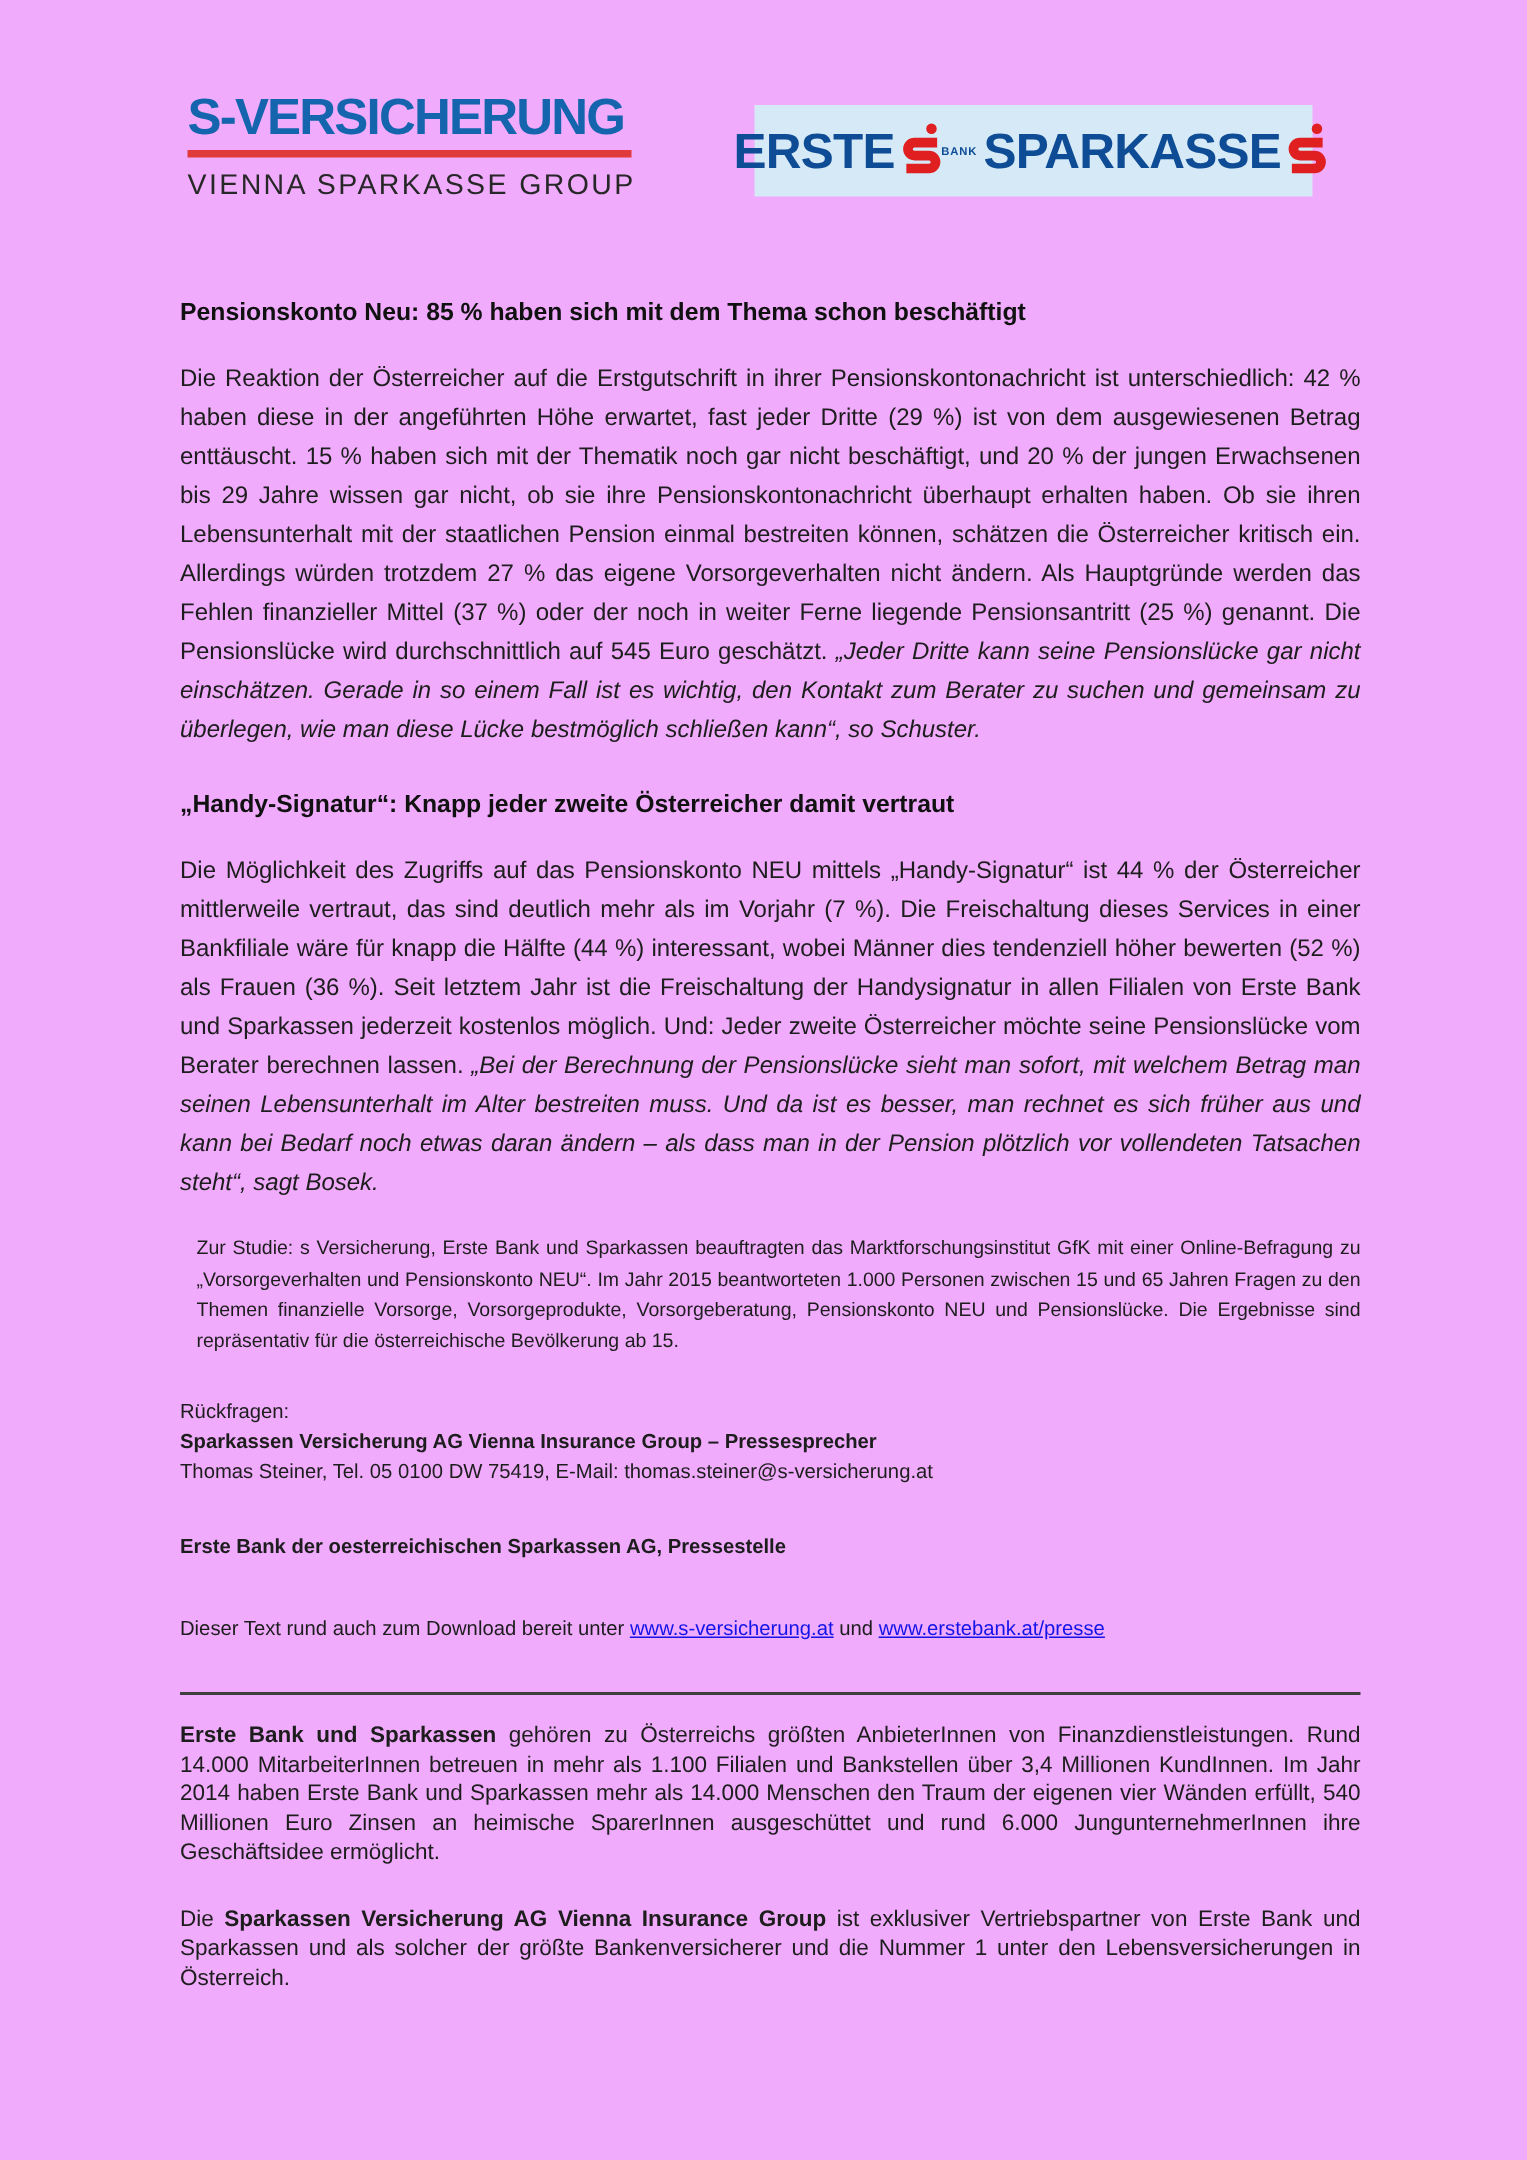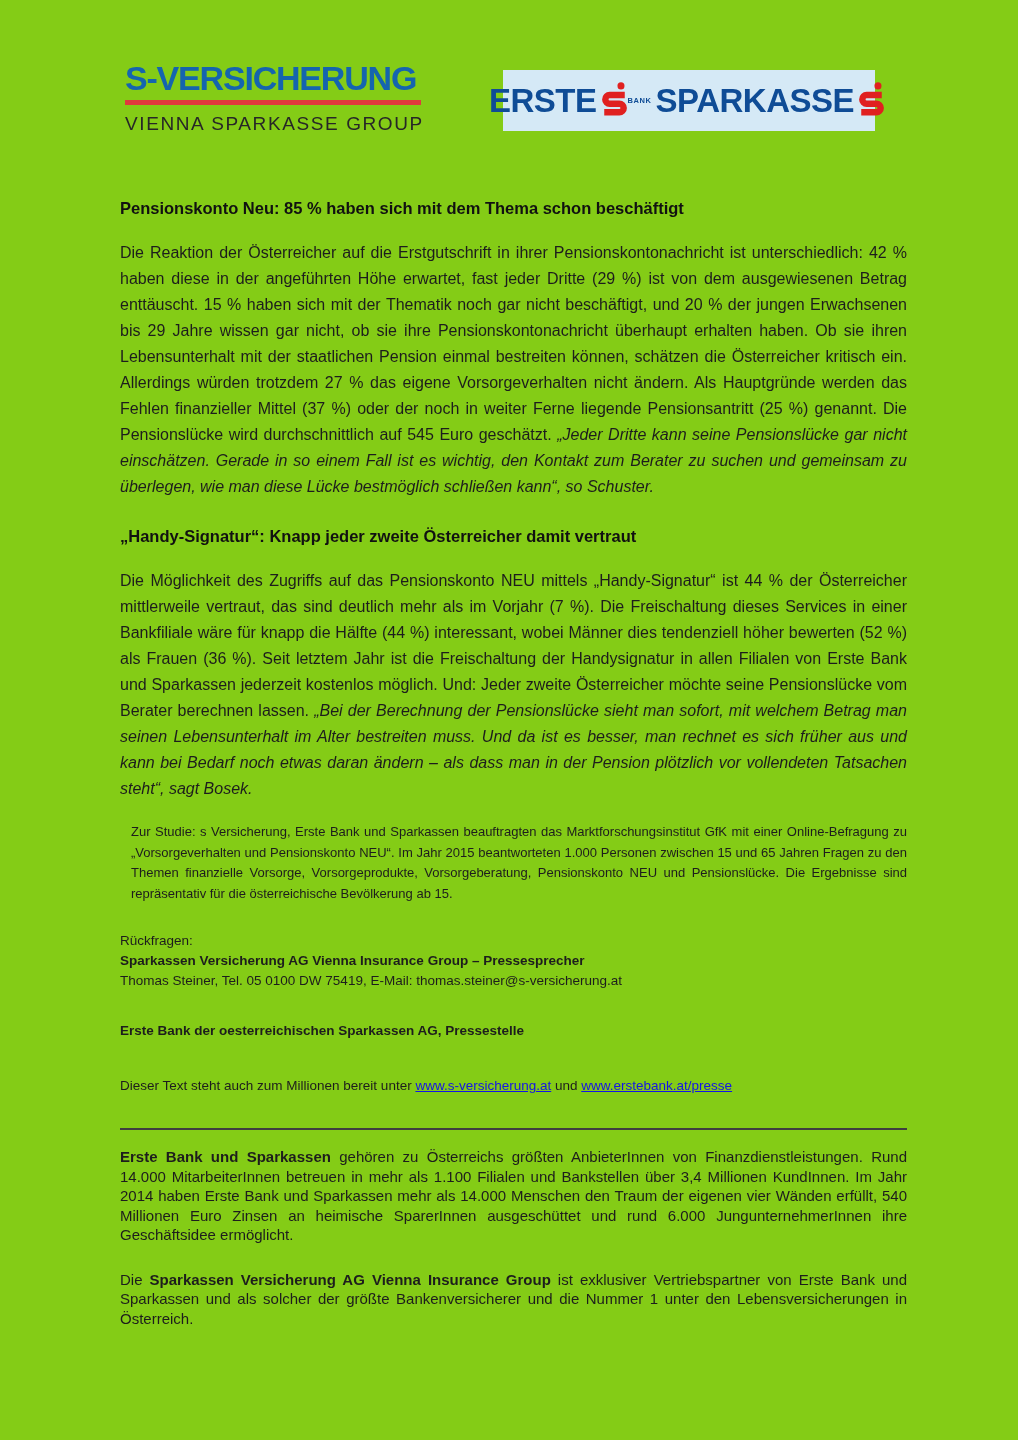--- a/index.html
+++ b/index.html
@@ -1,20 +1,20 @@
 <!DOCTYPE html>
 <html lang="de"><head>
 <meta charset="utf-8">
 <style>
   html, body { margin:0; padding:0; background:#ffffff; }
   .page {
     position:relative;
     width:1018px;
     height:1440px;
-    background:#84cc16;
+    background:#f0abfc;
     font-family:"Liberation Sans", sans-serif;
     color:#1d1d1d;
     overflow:hidden;
   }
 
   
   .logo-sv { position:absolute; left:125px; top:60px; width:300px; }
   .sv-title {
     color:#1565ae; font-size:34px; font-weight:bold;
     letter-spacing:-1.2px; white-space:nowrap; line-height:1.1;
@@ -125,21 +125,21 @@
     <p class="study">Zur Studie: s Versicherung, Erste Bank und Sparkassen beauftragten das Marktforschungsinstitut GfK mit einer Online-Befragung zu „Vorsorgeverhalten und Pensionskonto NEU“. Im Jahr 2015 beantworteten 1.000 Personen zwischen 15 und 65 Jahren Fragen zu den Themen finanzielle Vorsorge, Vorsorgeprodukte, Vorsorgeberatung, Pensionskonto NEU und Pensionslücke. Die Ergebnisse sind repräsentativ für die österreichische Bevölkerung ab 15.</p>
 
     <div class="contacts">
       <p class="label">Rückfragen:</p>
       <p class="bold">Sparkassen Versicherung AG Vienna Insurance Group – Pressesprecher</p>
       <p>Thomas Steiner, Tel. 05 0100 DW 75419, E-Mail: thomas.steiner@s-versicherung.at</p>
       <p class="spacer">&nbsp;</p>
       <p class="bold">Erste Bank der oesterreichischen Sparkassen AG, Pressestelle</p>
     </div>
 
-    <p class="download"><span>Dieser Text steht auch zum Millionen bereit unter </span><a class="doc-link" href="#">www.s-versicherung.at</a><span> und </span><a class="doc-link" href="#">www.erstebank.at/presse</a></p>
+    <p class="download"><span>Dieser Text rund auch zum Download bereit unter </span><a class="doc-link" href="#">www.s-versicherung.at</a><span> und </span><a class="doc-link" href="#">www.erstebank.at/presse</a></p>
 
     <hr class="divider">
 
     <p class="footnote"><b>Erste Bank und Sparkassen</b><span> gehören zu Österreichs größten AnbieterInnen von Finanzdienstleistungen. Rund 14.000 MitarbeiterInnen betreuen in mehr als 1.100 Filialen und Bankstellen über 3,4 Millionen KundInnen. Im Jahr 2014 haben Erste Bank und Sparkassen mehr als 14.000 Menschen den Traum der eigenen vier Wänden erfüllt, 540 Millionen Euro Zinsen an heimische SparerInnen ausgeschüttet und rund 6.000 JungunternehmerInnen ihre Geschäftsidee ermöglicht.</span></p>
 
     <p class="footnote footnote2"><span>Die </span><b>Sparkassen Versicherung AG Vienna Insurance Group</b><span> ist exklusiver Vertriebspartner von Erste Bank und Sparkassen und als solcher der größte Bankenversicherer und die Nummer 1 unter den Lebensversicherungen in Österreich.</span></p>
 
   </main>
 </div>
 

